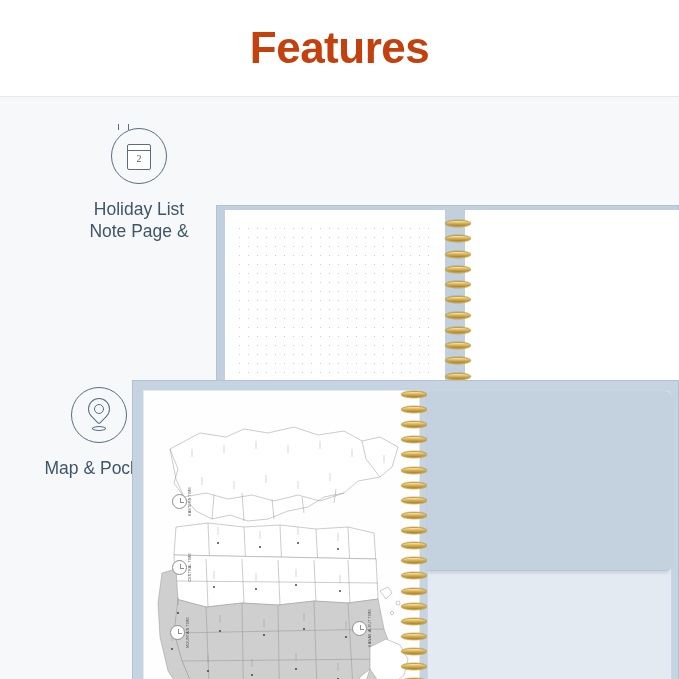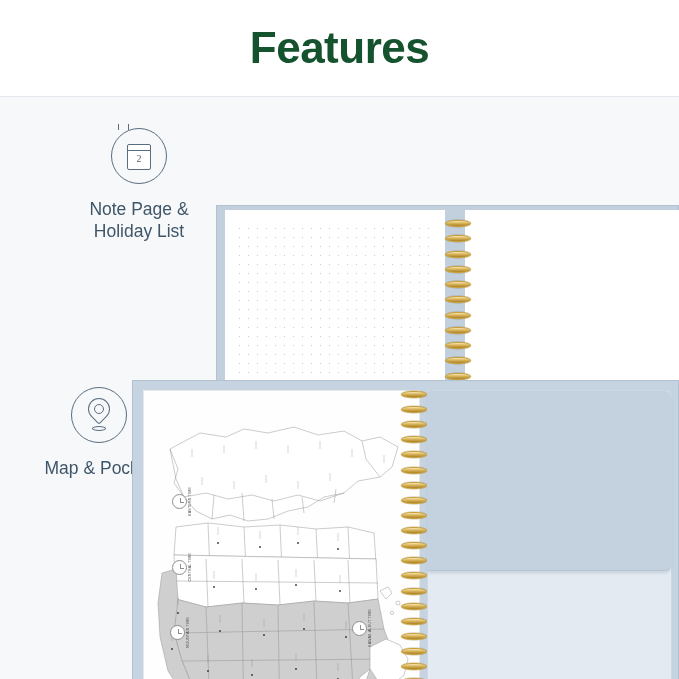--- a/index.html
+++ b/index.html
@@ -11,21 +11,21 @@
   }
 
   
   #header {
     position:absolute; left:0; top:0; width:679px; height:96px;
     background:#ffffff;
     display:flex; align-items:center; justify-content:center;
   }
   #page-title {
     font-size:44px; font-weight:bold; letter-spacing:-0.5px;
-    color:#14532d;
+    color:#c2410c;
   }
 
   
   #panel {
     position:absolute; left:0; top:96px; width:679px; height:583px;
     background:#f7f8fa;
     border-top:1px solid #e4e8ee;
   }
 
   
@@ -178,22 +178,22 @@
 
   <div class="feature" id="feature-note">
     <div class="circle">
       <div class="cal-ring r1"></div>
       <div class="cal-ring r2"></div>
       <div class="cal-body">
         <div class="cal-num">2</div>
       </div>
     </div>
     <div class="label">
+      <div>Holiday List</div>
       <div>Note Page &amp;</div>
-      <div>Holiday List</div>
     </div>
   </div>
 
   <div class="feature" id="feature-map">
     <div class="circle">
       <div class="pin">
         <div class="head"></div>
         <div class="dot"></div>
         <div class="base"></div>
       </div>

